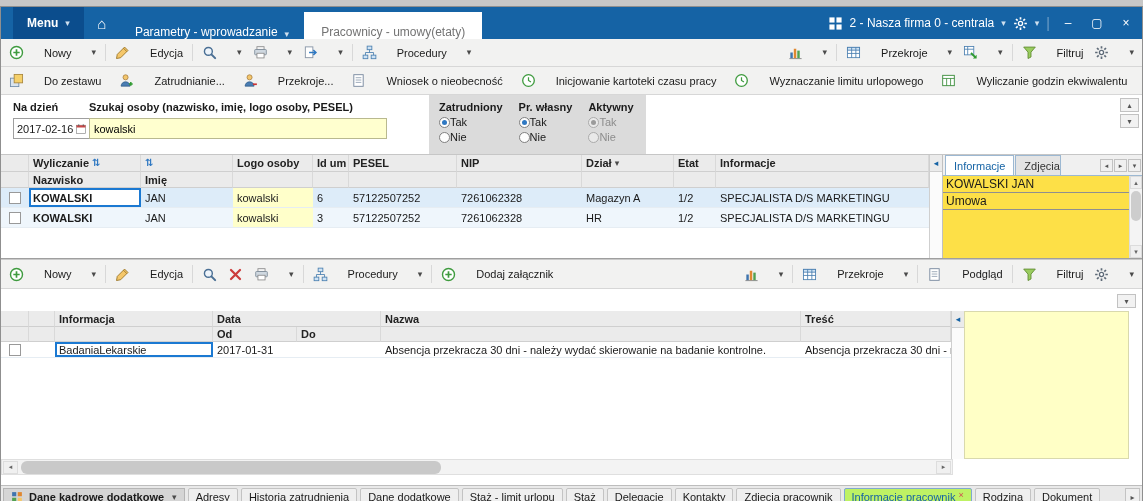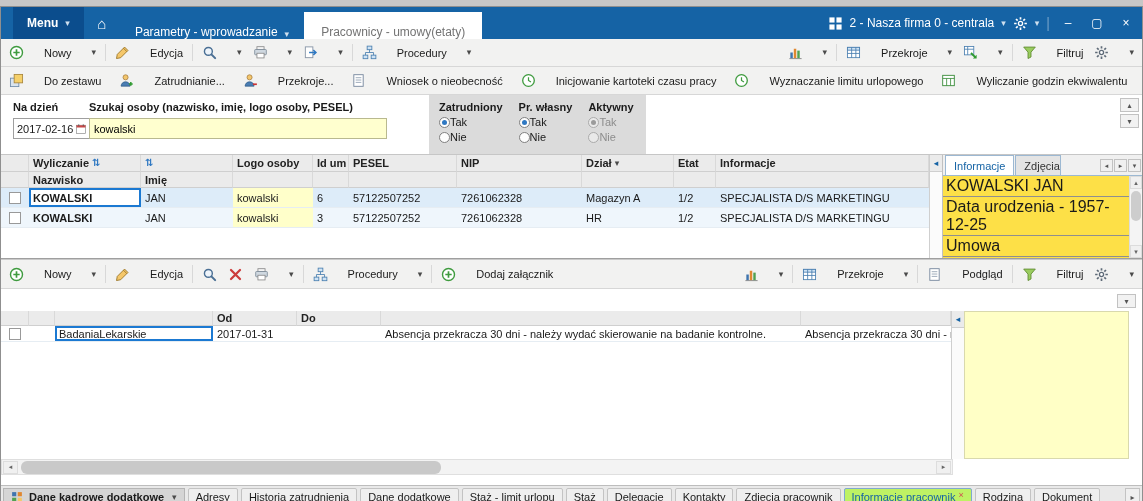--- a/index.html
+++ b/index.html
@@ -66,21 +66,21 @@
 .splitbtn{height:17px;background:#ebebeb;border-bottom:1px solid #cfcfcf;color:#1563a5;display:flex;align-items:center;justify-content:center;font-size:9px}
 
 .ipanel{width:200px;display:flex;flex-direction:column;background:#fde047;border-left:1px solid #c0c0c0}
 .ip-tabs{height:21px;display:flex;align-items:flex-end;gap:1px;background:#f0f0f0;border-bottom:1px solid #9cb8d2;padding-left:2px}
 .ip-tab{height:20px;display:flex;align-items:center;padding:0 8px;border:1px solid #9cb8d2;border-bottom:none;background:#e4e4e4;color:#333;white-space:nowrap;overflow:hidden}
 .ip-tab.active{background:#fff;color:#1563a5}
 .ip-tab.clip{max-width:46px;padding-right:0}
 .ip-navs{margin-left:auto;display:flex;gap:1px;padding:0 1px 3px 0}
 .ip-nav{width:13px;height:13px;border:1px solid #c2c2c2;background:#f0f0f0;color:#555;font-size:7px;display:flex;align-items:center;justify-content:center}
 .ip-body{flex:1;display:flex;min-height:0}
-.ip-text{flex:1;font-size:16px;overflow:hidden}
+.ip-text{flex:1;font-size:12px;overflow:hidden}
 .ip-line{border-bottom:1px solid #8f8f8f;padding:1px 3px;overflow-wrap:break-word}
 .vscroll{width:13px;background:#f4f4f4;border-left:1px solid #dcdcdc;display:flex;flex-direction:column}
 .vs-btn{height:13px;display:flex;align-items:center;justify-content:center;color:#666;font-size:7px;background:#f0f0f0;border:1px solid #dcdcdc}
 .vs-thumb{height:30px;background:#cdcdcd;border-radius:5px;margin:2px 1px}
 .vs-track{flex:1}
 
 .gap-strip{height:22px;background:#fff;position:relative}
 .gap-strip .cbtn{position:absolute;right:6px;top:5px}
 
 .main-bottom{height:148px;display:flex;background:#fff}
@@ -512,21 +512,20 @@
           </div>
         <div class="ip-navs">
           <div class="ip-nav">◂</div>
           <div class="ip-nav">▸</div>
           <div class="ip-nav">▾</div>
         </div>
       </div>
       <div class="ip-body">
         <div class="ip-text">
           <div class="ip-line bold-none">KOWALSKI JAN</div>
-          <div class="ip-line">Data urodzenia - 1957-12-25</div>
           <div class="ip-line">Umowa</div>
         </div>
         <div class="vscroll">
           <div class="vs-btn">▴</div>
           <div class="vs-thumb"></div>
           <div class="vs-track"></div>
           <div class="vs-btn">▾</div>
         </div>
       </div>
     </div>
@@ -657,20 +656,36 @@
       <span class="caret glyph">▾</span>
     </div>
   </div>
 
   <div class="gap-strip">
     <div class="cbtn">▾</div>
   </div>
 
   <div class="main-bottom">
     <div class="dtable">
+      <div class="dcols1 hrow">
+        <div class="cell c-chk"></div>
+        <div class="cell"></div>
+        <div class="cell">
+            <span>Informacja</span>
+          </div>
+        <div class="cell">
+            <span>Data</span>
+          </div>
+        <div class="cell">
+            <span>Nazwa</span>
+          </div>
+        <div class="cell">
+            <span>Treść</span>
+          </div>
+      </div>
       <div class="dcols2 hrow hrow2">
         <div class="cell c-chk"></div>
         <div class="cell"></div>
         <div class="cell"></div>
         <div class="cell">
             <span>Od</span>
           </div>
         <div class="cell">
             <span>Do</span>
           </div>

